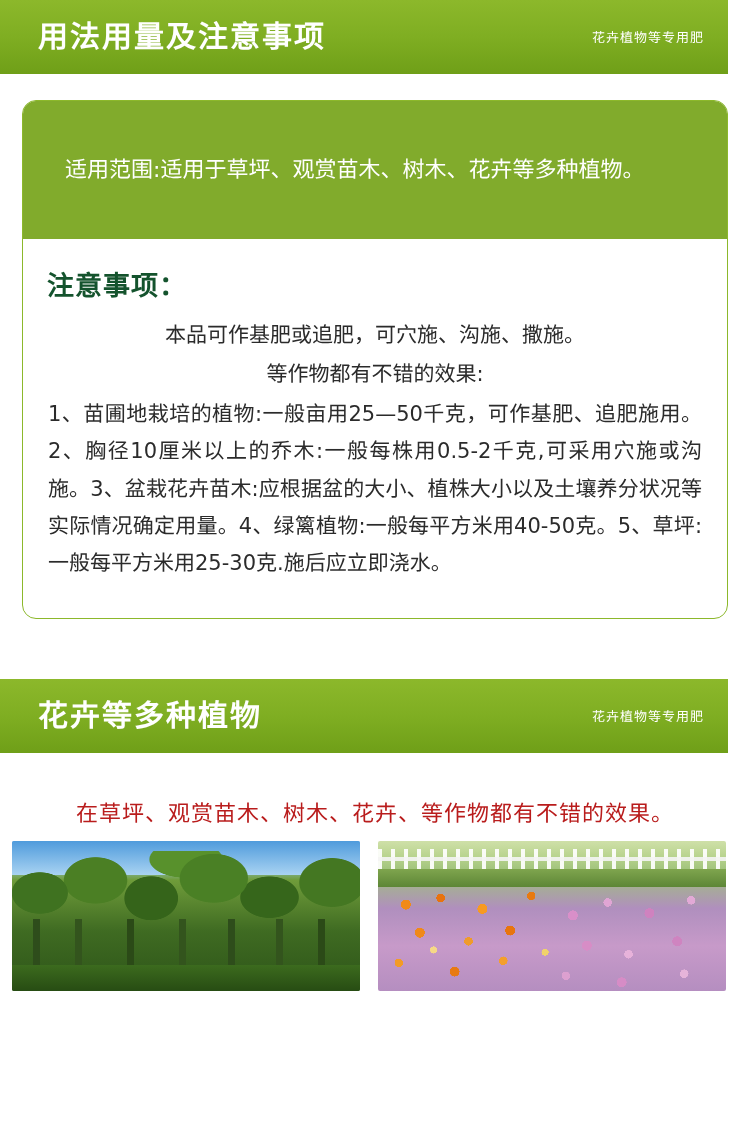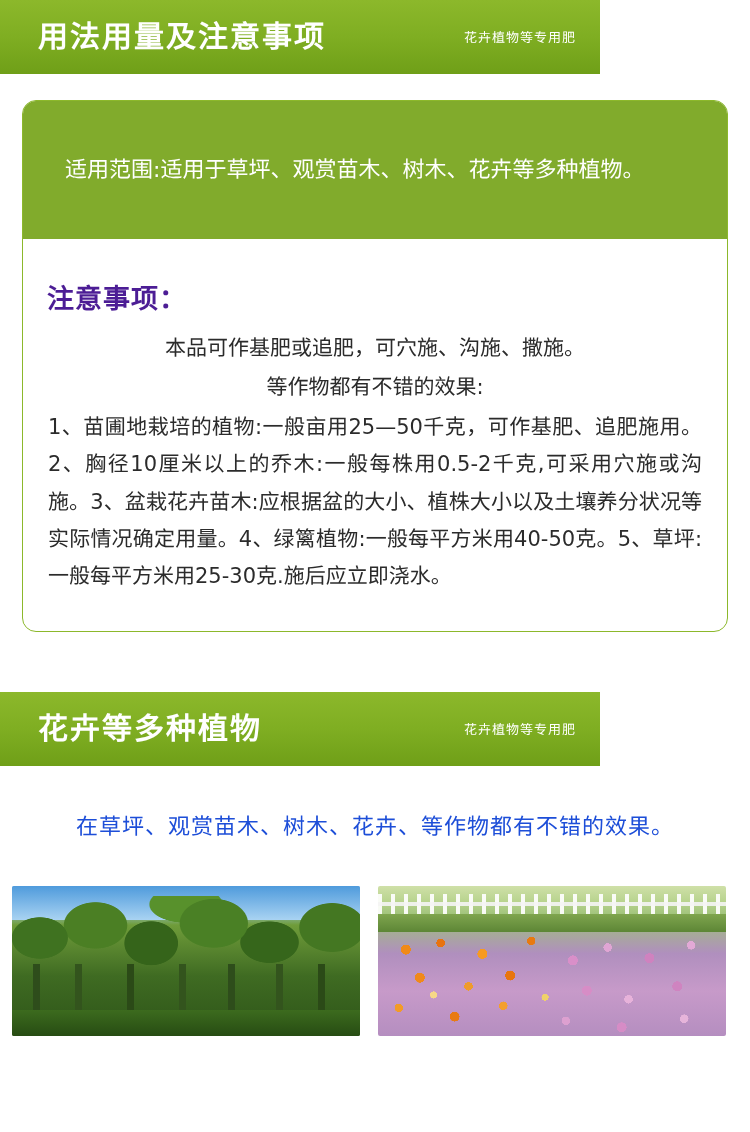--- a/index.html
+++ b/index.html
@@ -12,21 +12,21 @@
     height: 1132px;
     font-family: "DejaVu Sans", "Liberation Sans", sans-serif;
     color: #333333;
     overflow: hidden;
     position: relative;
   }
 
   
   .section-header {
     position: relative;
-    width: 600px;
+    width: 728px;
     height: 74px;
     background: linear-gradient(to bottom, #8cb82b 0%, #7fae22 50%, #6f9f18 100%);
     box-sizing: border-box;
   }
   .section-header .title {
     position: absolute;
     left: 38px;
     top: 50%;
     transform: translateY(-50%);
     font-size: 30px;
@@ -69,24 +69,24 @@
     border-radius: 12px 12px 0 0;
     min-height: 138px;
     display: flex;
     align-items: center;
   }
   .notice-body {
     padding: 22px 24px 34px 24px;
     box-sizing: border-box;
   }
   .notice-title {
-    color: #4c1d95;
+    color: #14532d;
     font-size: 27px;
     font-weight: bold;
-    margin: 16px 0 14px 0;
+    margin: 3px 0 14px 0;
     letter-spacing: 1px;
   }
   .notice-line {
     font-size: 21px;
     line-height: 1.78;
     color: #2b2b2b;
     margin: 0 0 2px 0;
     text-align: center;
   }
   .notice-para {
@@ -99,22 +99,22 @@
 
   
   .gap {
     height: 60px;
   }
 
   
   .env-caption {
     text-align: center;
     font-size: 22px;
-    color: #1d4ed8;
-    padding: 42px 10px 46px 10px;
+    color: #b91c1c;
+    padding: 42px 10px 14px 10px;
     box-sizing: border-box;
     letter-spacing: 1px;
   }
   .photo-row {
     display: flex;
     gap: 18px;
     padding: 0 12px;
     box-sizing: border-box;
   }
   .photo {

